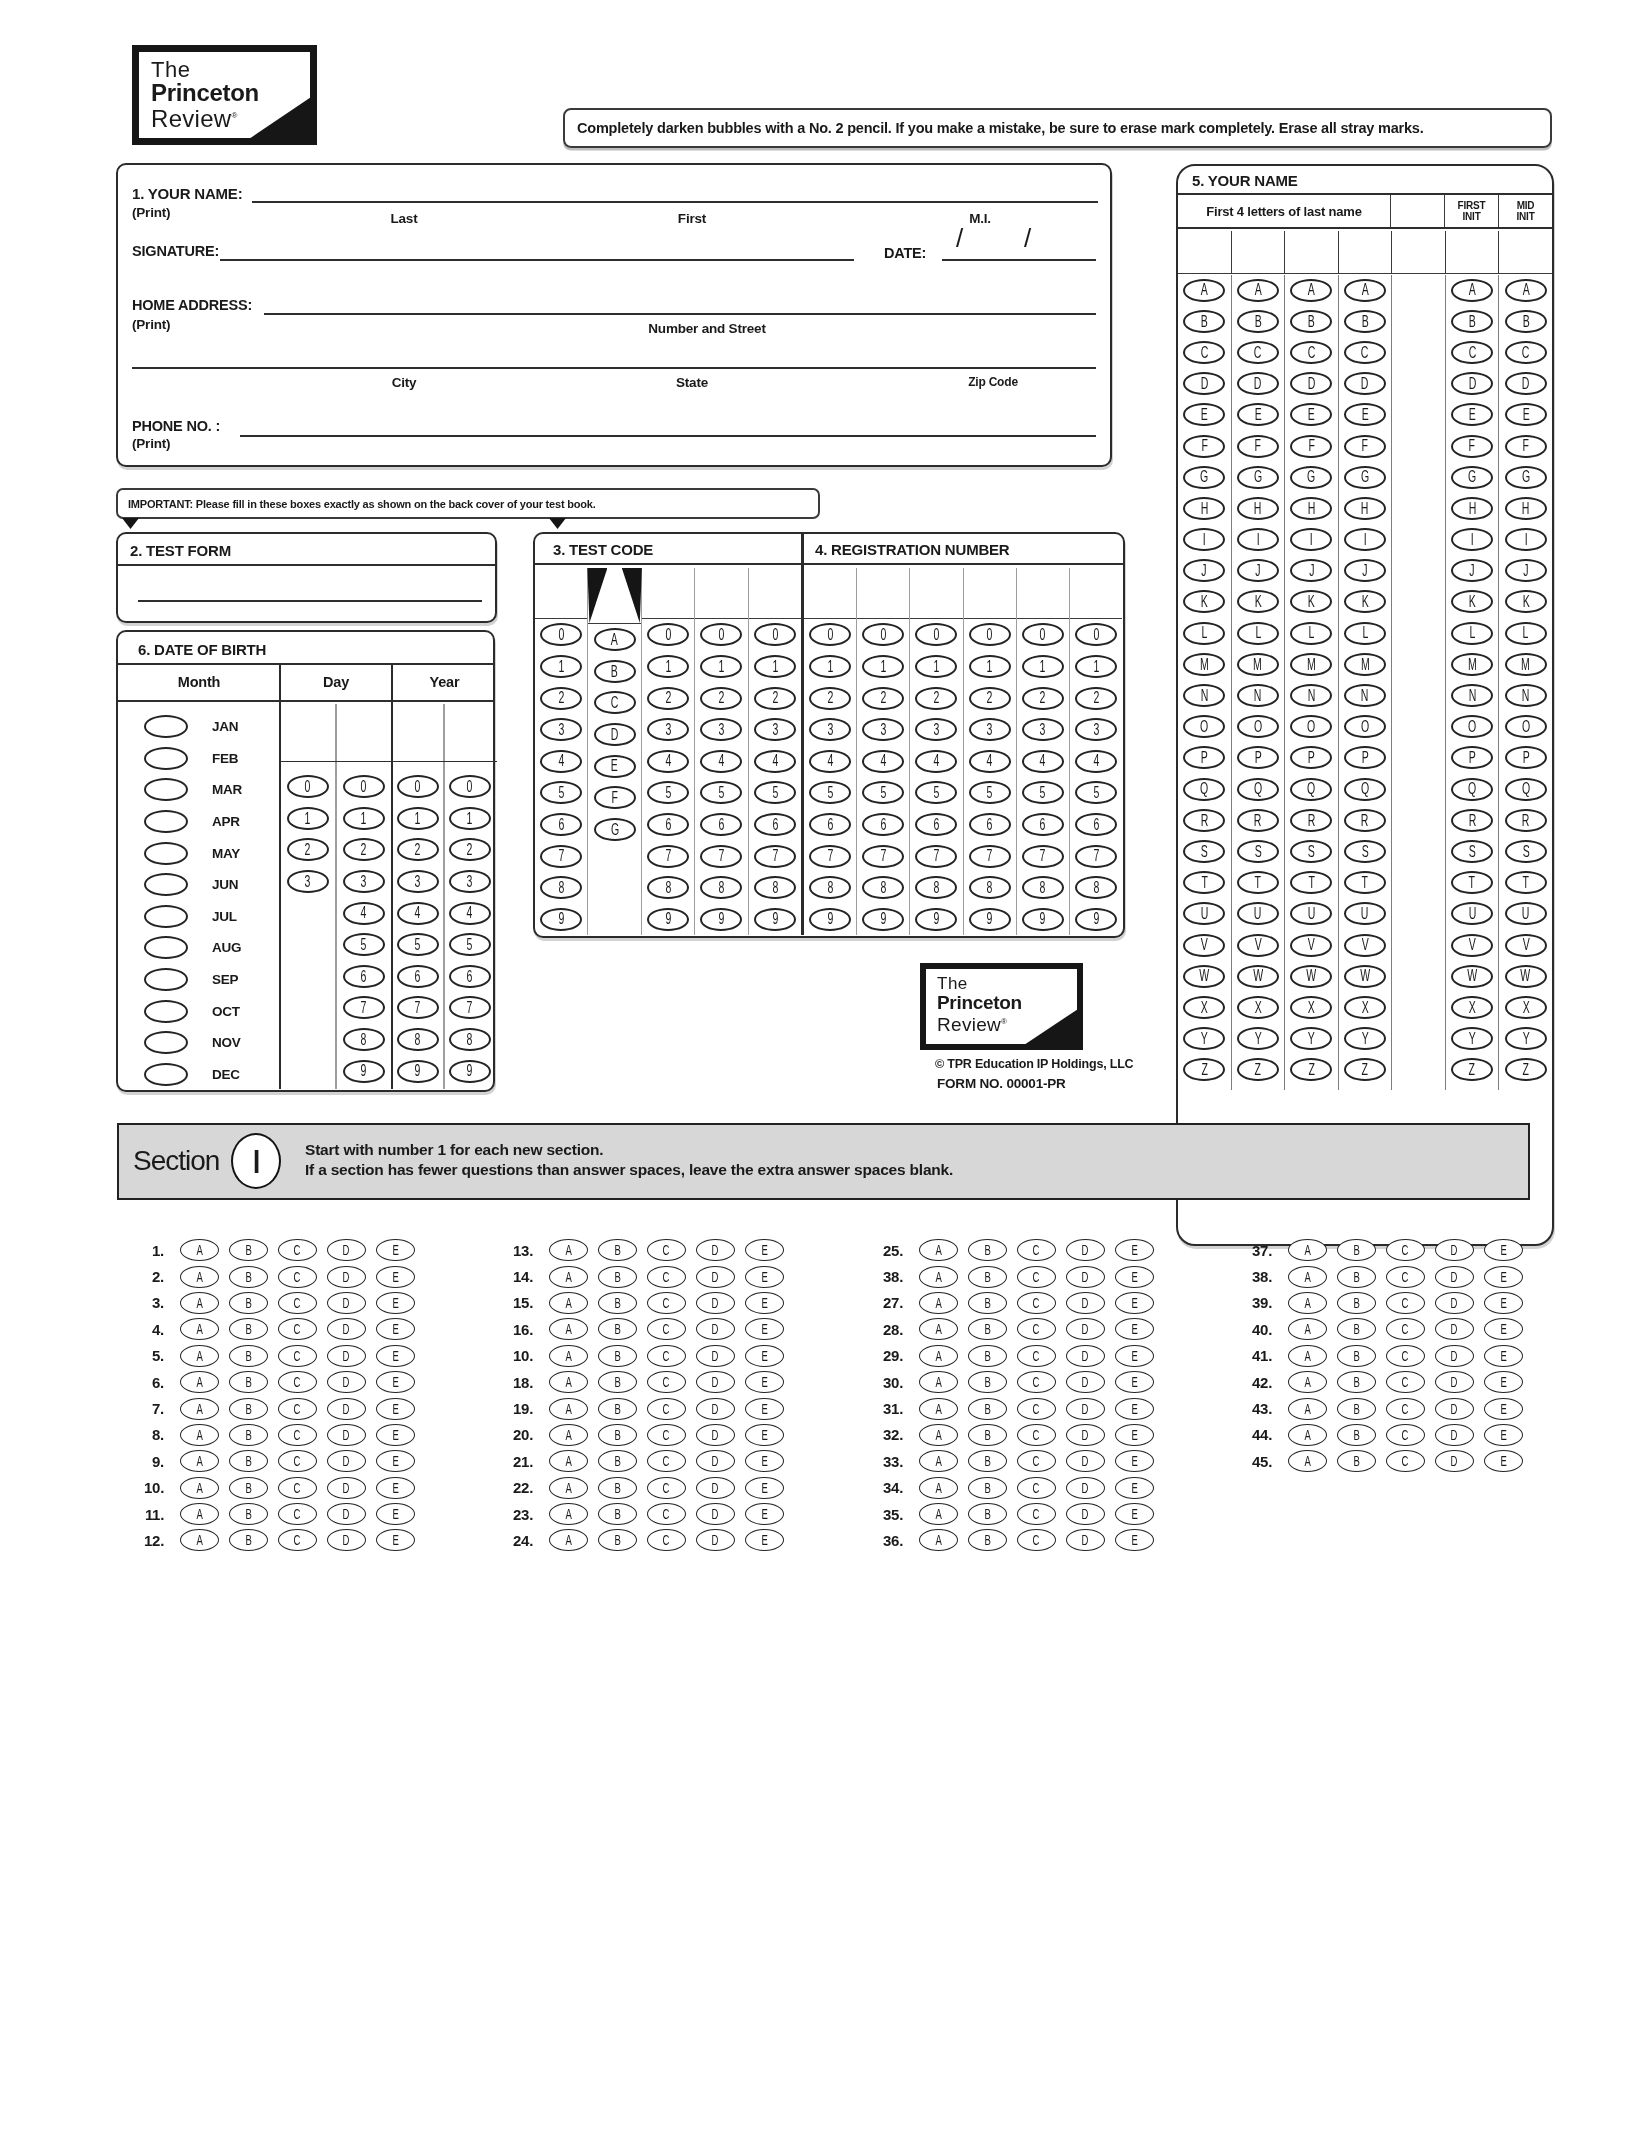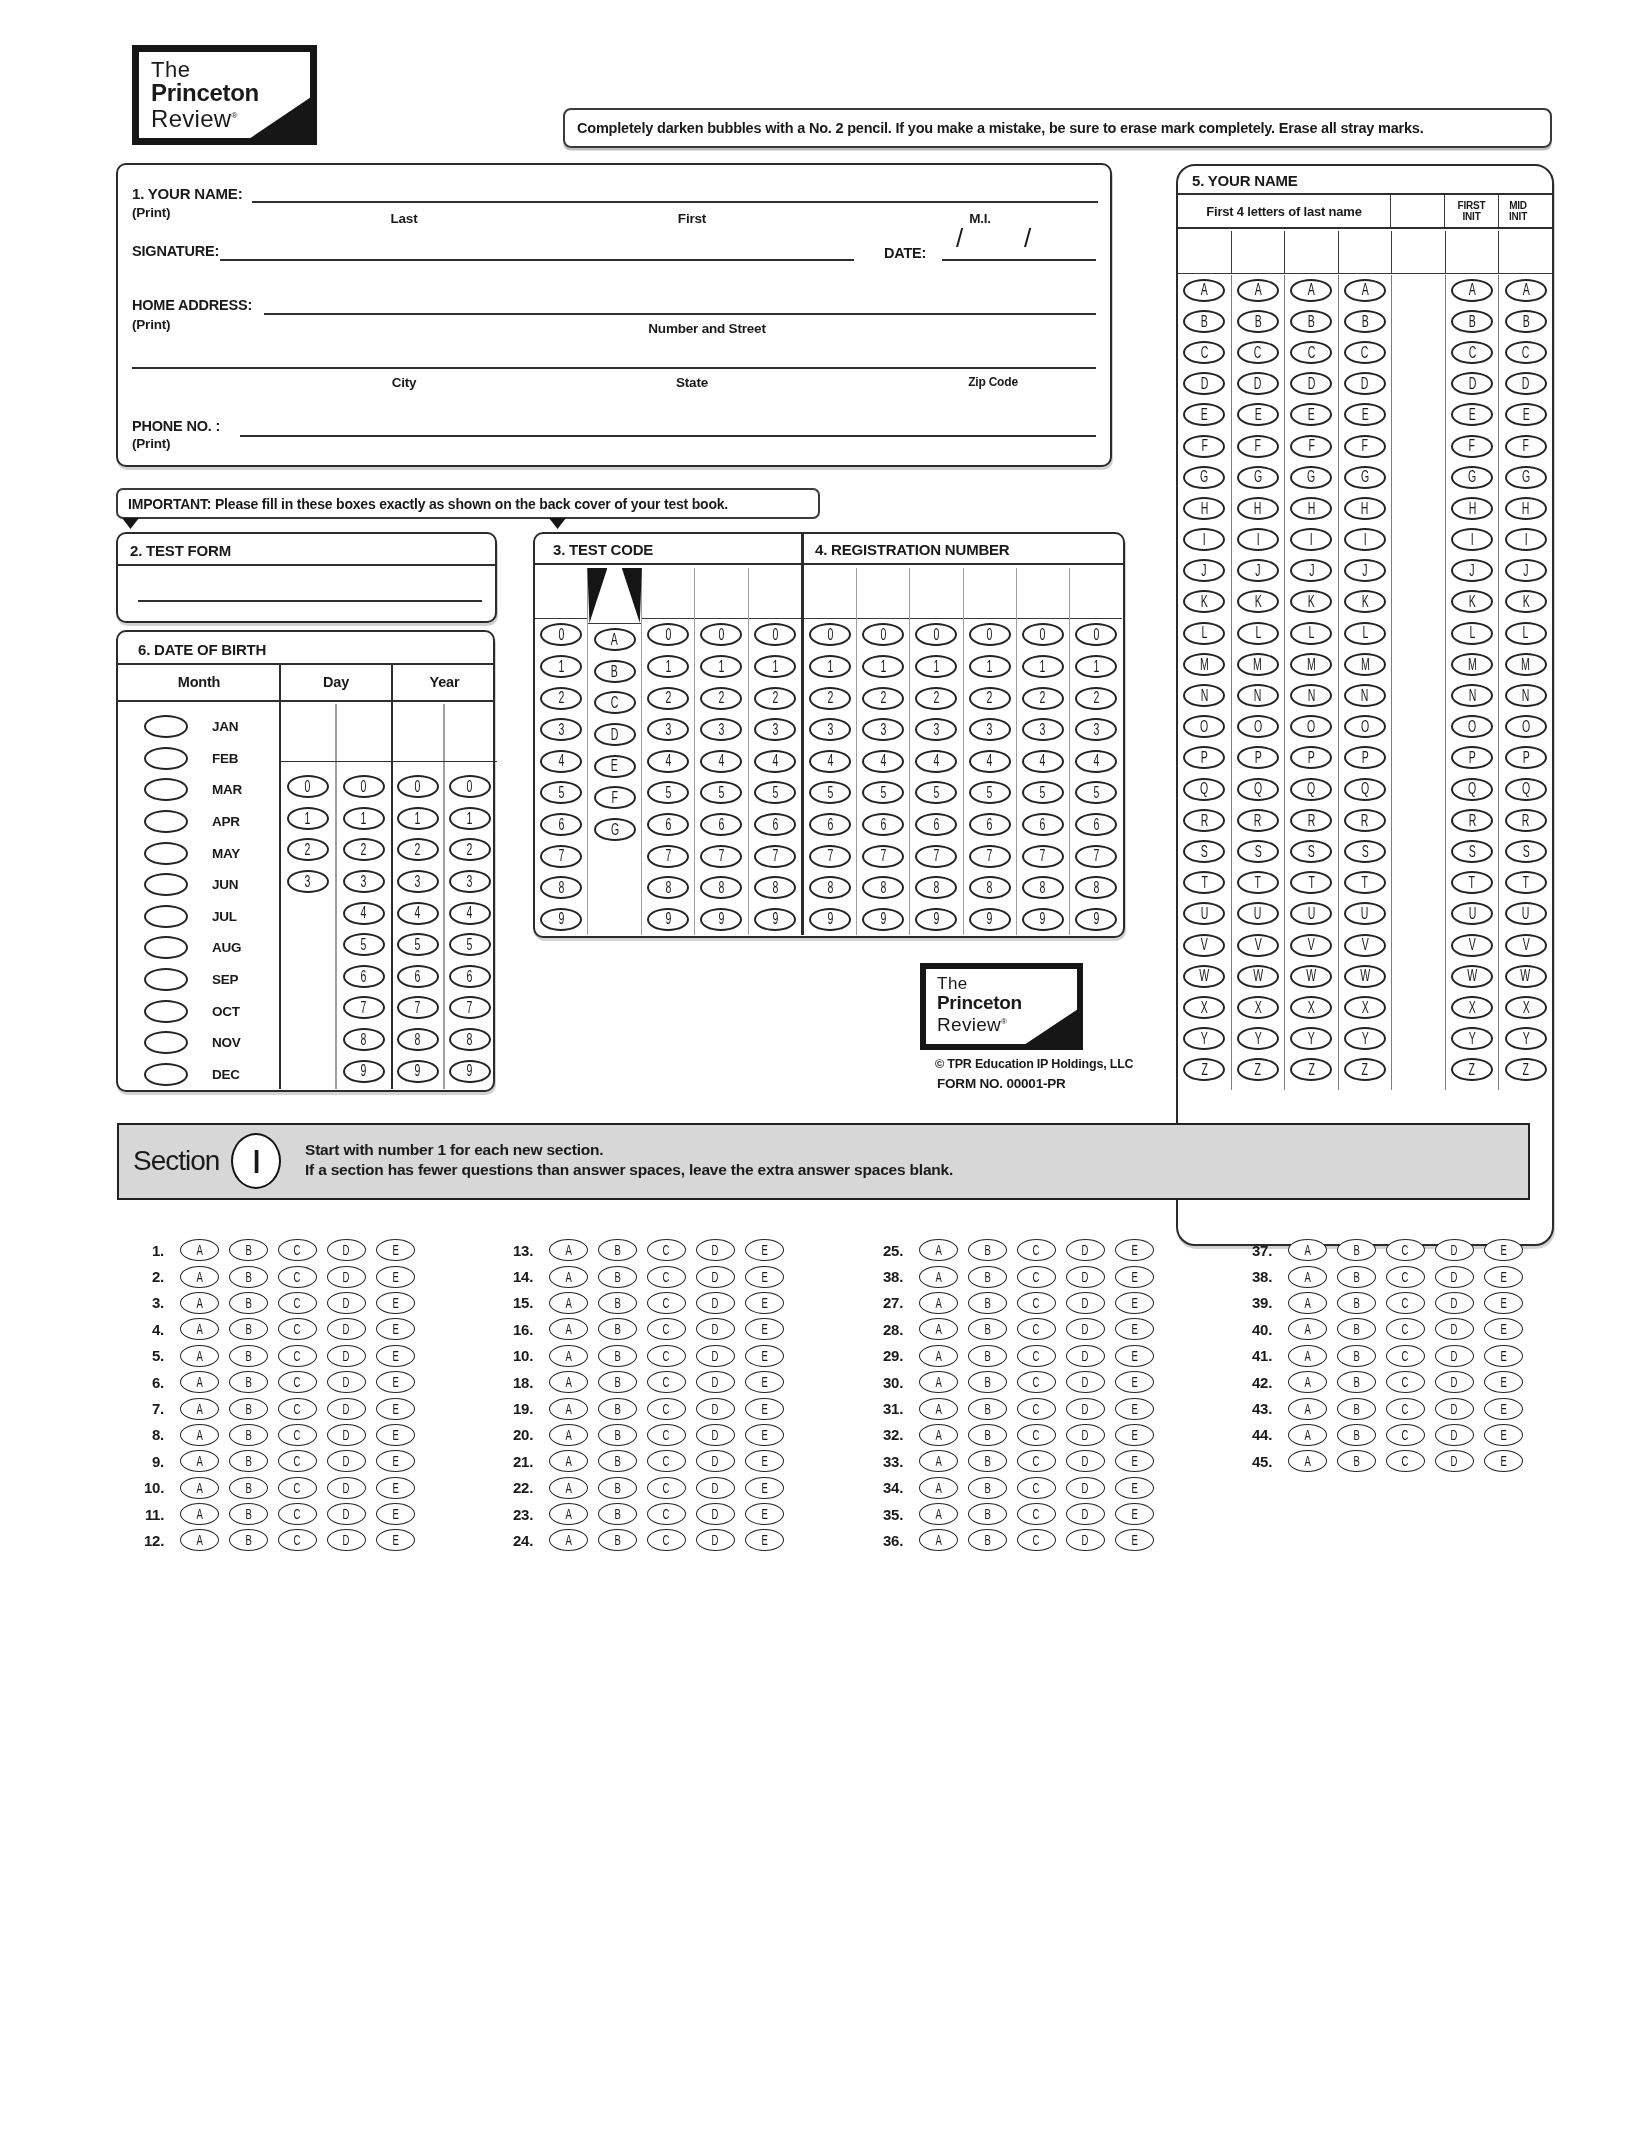--- a/index.html
+++ b/index.html
@@ -89,21 +89,21 @@
     <span class="abs lbl ctr" style="left:236px;top:210px;width:100px;font-size:13.5px;">City</span>
     <span class="abs lbl ctr" style="left:524px;top:210px;width:100px;font-size:13.5px;">State</span>
     <span class="abs lbl ctr" style="left:825px;top:210px;width:100px;font-size:12px;">Zip Code</span>
 
     <span class="abs lbl" style="left:14px;top:253px;font-size:14.5px;">PHONE NO. :</span>
     <span class="abs lbl" style="left:14px;top:271px;font-size:13.5px;">(Print)</span>
     <div class="hline" style="left:122px;top:248px;width:856px;height:24px;"></div>
   </div>
 
   <div class="abs" style="left:116px;top:488px;width:704px;height:31px;border:2px solid #3a3a3a;border-radius:7px;display:flex;align-items:center;padding-left:10px;">
-    <span class="lbl" style="font-size:14px;">IMPORTANT:  Please fill in these boxes exactly as shown on the back cover of your test book.</span>
+    <span class="lbl" style="font-size:11px;">IMPORTANT:  Please fill in these boxes exactly as shown on the back cover of your test book.</span>
   </div>
   <div class="abs" style="left:122px;top:518px;width:17px;height:11px;background:#151515;clip-path:polygon(0 0,100% 0,50% 100%);"></div>
   <div class="abs" style="left:549px;top:518px;width:17px;height:11px;background:#151515;clip-path:polygon(0 0,100% 0,50% 100%);"></div>
 
   <div class="box" style="left:116px;top:532px;width:381px;height:91px;padding-left:22px;">
     <span class="abs lbl" style="left:12px;top:8px;font-size:15px;">2. TEST FORM</span>
     <div class="hline" style="left:0;top:10px;width:100%;height:22px;border-bottom-width:2.5px;"></div>
     <div class="hline" style="left:20px;top:44px;width:344px;height:24px;"></div>
   </div>
 
@@ -718,21 +718,21 @@
     <div class="hline" style="left:0;top:7px;width:100%;height:22px;border-bottom-width:2.5px;"></div>
 
     <div class="abs" style="left:0;top:29px;width:100%;height:34px;display:flex;border-bottom:2px solid #2e2e2e;">
       <div style="flex:4;display:flex;align-items:center;justify-content:center;">
           <span class="lbl" style="font-size:13px;">First 4 letters of last name</span>
         </div>
       <div style="flex:1;border-left:1.5px solid #3a3a3a;"></div>
       <div style="flex:1;border-left:1.5px solid #3a3a3a;display:flex;align-items:center;justify-content:center;">
           <span class="lbl ctr" style="font-size:10px;line-height:1.15;white-space:normal;width:38px;">FIRST INIT</span>
         </div>
-      <div style="flex:1;border-left:1.5px solid #3a3a3a;display:flex;align-items:center;">
+      <div style="flex:1;border-left:1.5px solid #3a3a3a;display:flex;align-items:center;justify-content:center;">
           <span class="lbl ctr" style="font-size:10px;line-height:1.15;white-space:normal;width:38px;">MID INIT</span>
         </div>
     </div>
 
     <div class="abs" style="left:0;top:65px;width:100%;height:43px;display:flex;border-bottom:1.5px solid #3a3a3a;">
       <div style="flex:1;"></div>
       <div style="flex:1;border-left:1.5px solid #3a3a3a;"></div>
       <div style="flex:1;border-left:1.5px solid #3a3a3a;"></div>
       <div style="flex:1;border-left:1.5px solid #3a3a3a;"></div>
       <div style="flex:1;border-left:1.5px solid #3a3a3a;"></div>

